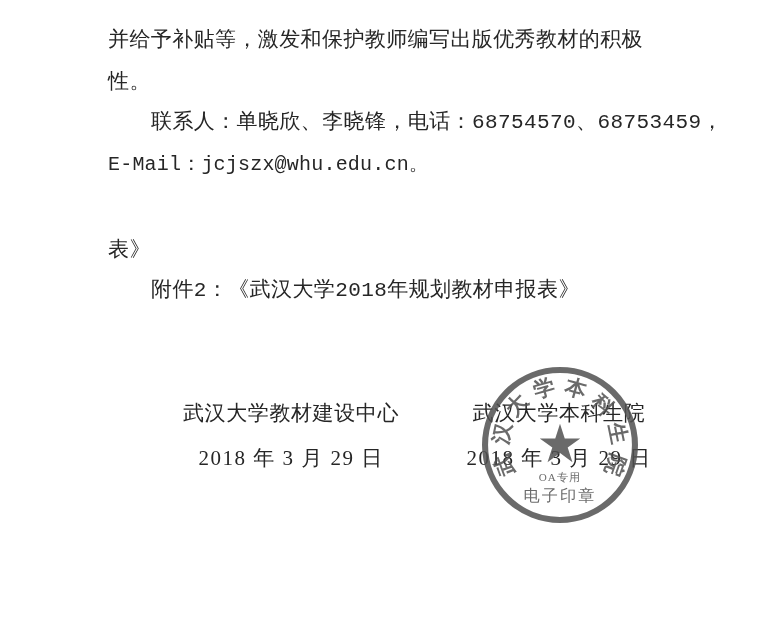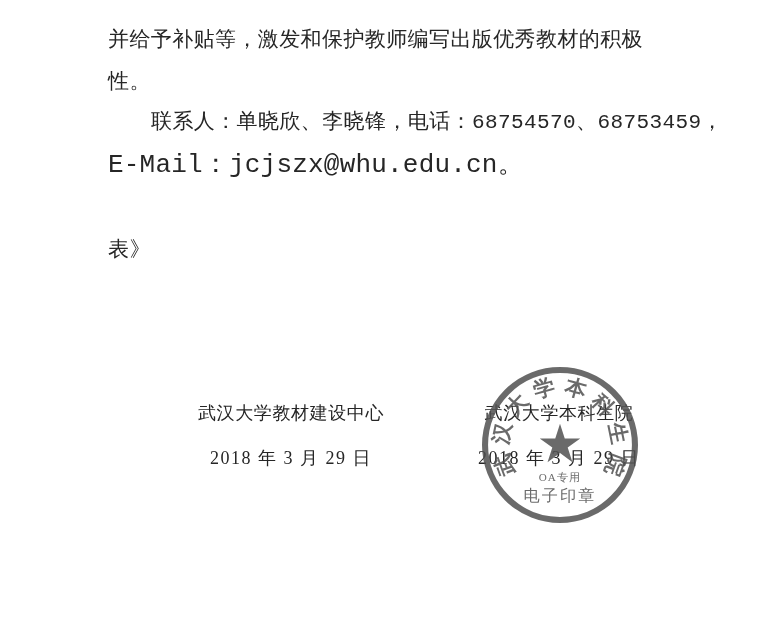--- a/index.html
+++ b/index.html
@@ -32,28 +32,28 @@
   }
   .line.indent {
     padding-left: 43px;
     font-family: Liberation Mono, monospace;
   }
   .line.blank {
     height: 42px;
   }
   .email-line {
     font-family: "Liberation Mono", "DejaVu Sans Mono", monospace;
-    font-size: 26px;
+    font-size: 20px;
     letter-spacing: 0.2px;
   }
   .sig {
     position: absolute;
     width: 218px;
     text-align: center;
-    font-size: 18px;
+    font-size: 21px;
     line-height: 28px;
     white-space: nowrap;
     letter-spacing: 0.6px;
   }
   .sig-left-org  { left: 182px; top: 399px; }
   .sig-left-date { left: 182px; top: 444px; letter-spacing: 1.5px; }
   .sig-right-org { left: 450px; top: 399px; }
   .sig-right-date{ left: 450px; top: 444px; letter-spacing: 1.5px; }
   .seal {
     position: absolute;
@@ -95,20 +95,21 @@
 
 <div class="page">
 
   <div class="body-text">
     <div class="line">并给予补贴等，激发和保护教师编写出版优秀教材的积极</div>
     <div class="line">性。</div>
     <div class="line indent">联系人：单晓欣、李晓锋，电话：68754570、68753459，</div>
     <div class="line email-line">E-Mail：jcjszx@whu.edu.cn。</div>
     <div class="line blank"></div>
     <div class="line">表》</div>
+    <div class="line indent">附件2：《武汉大学2018年规划教材申报表》</div>
   </div>
 
   <div class="sig sig-left-org">武汉大学教材建设中心</div>
   <div class="sig sig-left-date">2018 年 3 月 29 日</div>
   <div class="sig sig-right-org">武汉大学本科生院</div>
   <div class="sig sig-right-date">2018 年 3 月 29 日</div>
 
   <svg class="seal" viewBox="0 0 154 154" aria-hidden="true">
     <circle class="ring" cx="77" cy="77" r="74"></circle>
     <polygon class="star" points="77,56 81.7,70.5 97,70.5 84.6,79.5 89.3,94 77,85 64.7,94 69.4,79.5 57,70.5 72.3,70.5"></polygon>

